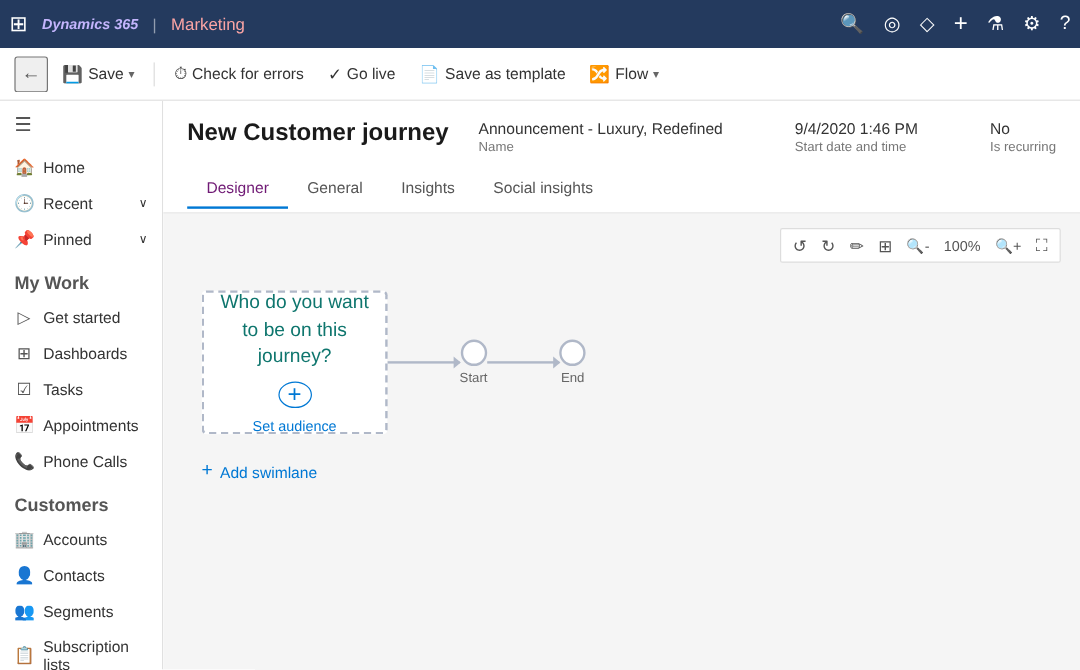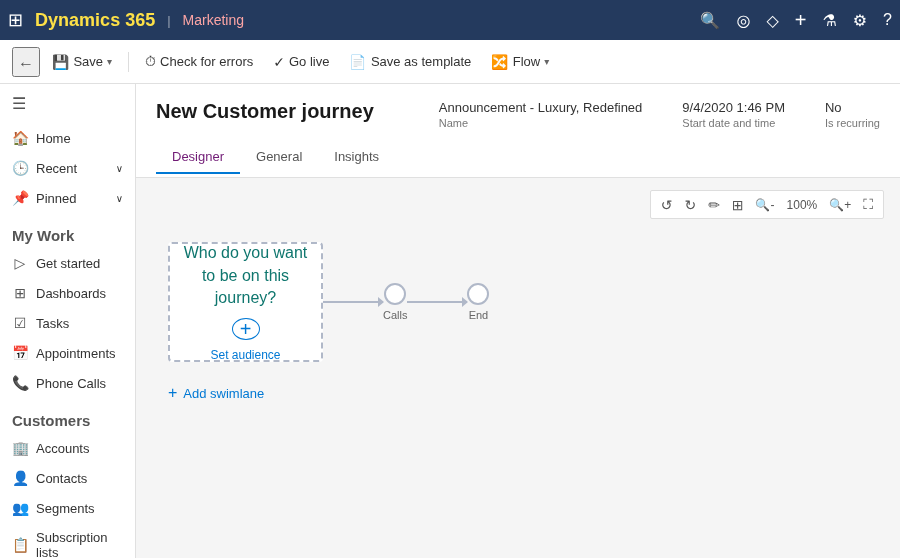--- a/index.html
+++ b/index.html
@@ -16,21 +16,21 @@
       color: white;
       flex-shrink: 0;
     }
     .top-nav-left {
       display: flex;
       align-items: center;
       gap: 8px;
       flex: 1;
     }
     .app-grid-icon { font-size: 18px; cursor: pointer; color: white; margin-right: 4px; }
-    .brand-name { font-size: 18px; font-weight: 600; color: #fde047; }
+    .brand-name { font-size: 12px; font-weight: 600; color: #c4b5fd; font-style: italic; }
     .brand-divider { color: rgba(255,255,255,0.5); margin: 0 4px; }
     .module-name { font-size: 14px; color: #fca5a5; }
     .top-nav-right {
       display: flex;
       align-items: center;
       gap: 16px;
     }
     .top-nav-icon { color: white; font-size: 16px; cursor: pointer; }
 
     
@@ -117,21 +117,21 @@
       justify-content: space-between;
       margin-bottom: 12px;
     }
     .page-title {
       font-size: 20px;
       font-weight: 600;
       color: #1a1a1a;
     }
     .page-meta {
       display: flex;
-      gap: 40px;
+      gap: 60px;
       align-items: flex-start;
     }
     .meta-item { display: flex; flex-direction: column; }
     .meta-value { font-size: 13px; font-weight: 500; color: #333; }
     .meta-label { font-size: 11px; color: #777; margin-top: 2px; }
 
     
     .tabs {
       display: flex;
       gap: 0;
@@ -413,20 +413,21 @@
             <span class="meta-value">No</span>
             <span class="meta-label">Is recurring</span>
           </div>
         </div>
       </div>
 
       <div class="tabs">
         <div class="tab active">Designer</div>
         <div class="tab">General</div>
         <div class="tab">Insights</div>
+        <div class="tab">Social insights</div>
       </div>
     </div>
 
     <div class="designer-area">
 
       <div class="designer-toolbar">
         <button class="designer-tool-btn">↺</button>
         <button class="designer-tool-btn">↻</button>
         <button class="designer-tool-btn">✏</button>
         <button class="designer-tool-btn">⊞</button>
@@ -441,21 +442,21 @@
           <div class="audience-box">
             <span class="audience-text">Who do you want to be on this journey?</span>
             <div class="audience-plus">+</div>
             <a class="audience-set-link">Set audience</a>
           </div>
           <div class="journey-connector">
             <div class="connector-line"></div>
           </div>
           <div class="journey-node">
             <div class="node-circle"></div>
-            <span class="node-label">Calls</span>
+            <span class="node-label">Start</span>
           </div>
           <div class="journey-connector">
             <div class="connector-line"></div>
           </div>
           <div class="journey-node">
             <div class="node-circle"></div>
             <span class="node-label">End</span>
           </div>
         </div>
 

